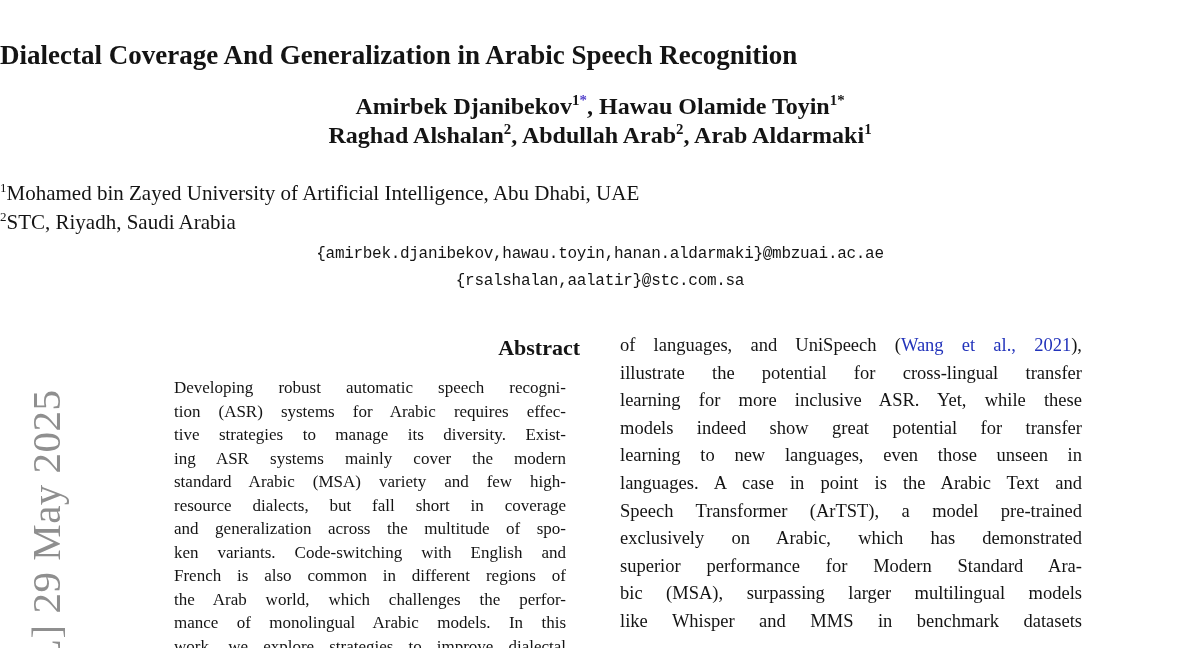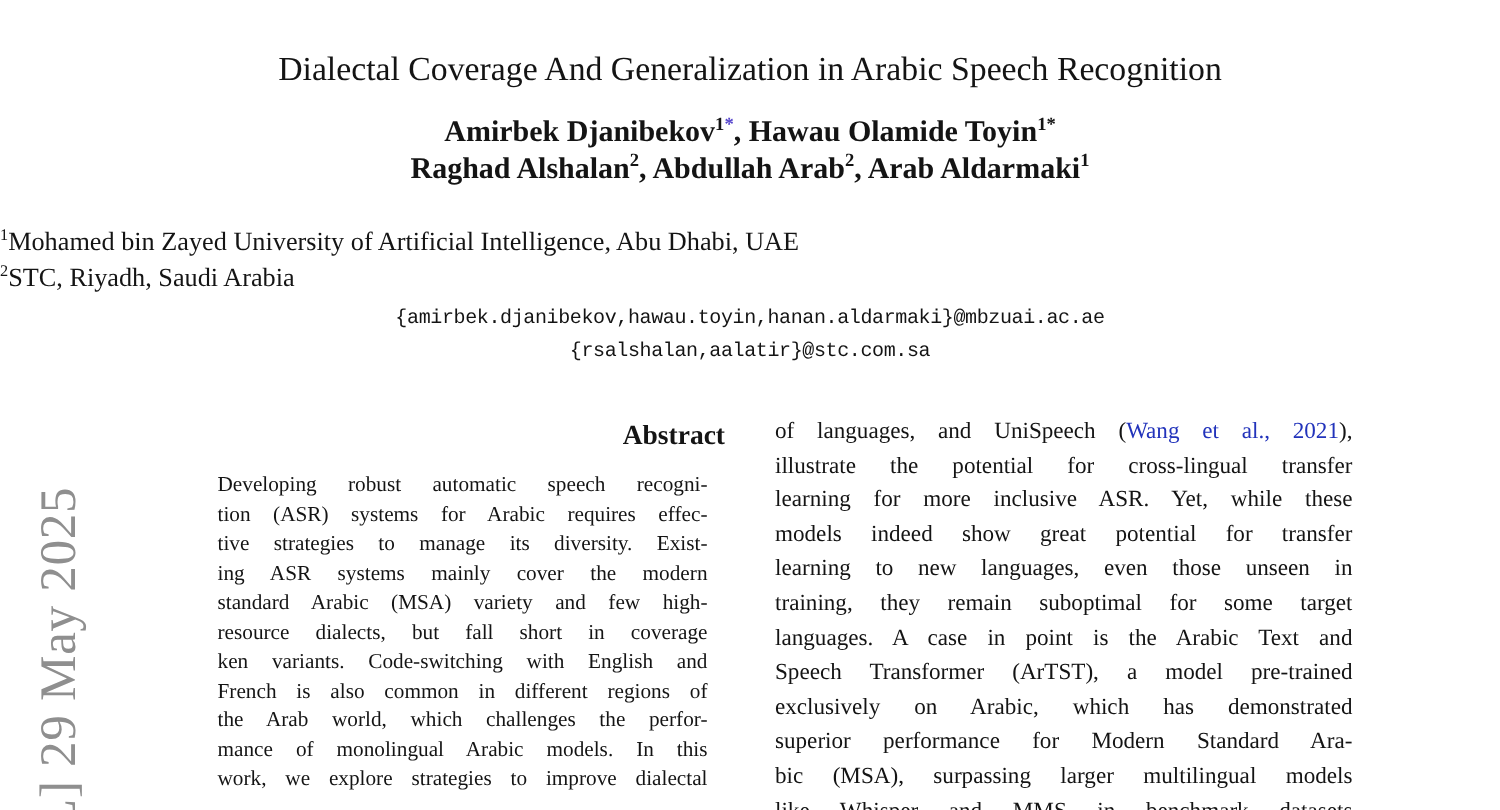--- a/index.html
+++ b/index.html
@@ -26,23 +26,22 @@
     color: #8f8f8f;
     white-space: nowrap;
     font-family: "Liberation Serif", serif;
   }
 
   .title {
     position: absolute;
     top: 40px; left: 0;
     width: 1200px;
     margin: 0;
-    text-align: center;
     font-size: 27px;
-    font-weight: normal;
+    font-weight: bold;
   }
 
   .authors {
     position: absolute;
     left: 0; width: 1200px;
     text-align: center;
     font-weight: bold;
     font-size: 24px;
   }
   .authors.l1 { top: 93px; }
@@ -127,35 +126,35 @@
 
   <section class="abstract-col">
     <h2 class="abs-heading">Abstract</h2>
     <div class="abs-body">
         <div class="line">Developing robust automatic speech recogni-</div>
         <div class="line">tion (ASR) systems for Arabic requires effec-</div>
         <div class="line">tive strategies to manage its diversity.  Exist-</div>
         <div class="line">ing ASR systems mainly cover the modern</div>
         <div class="line">standard Arabic (MSA) variety and few high-</div>
         <div class="line">resource dialects, but fall short in coverage</div>
+        <div class="line">and generalization across the multitude of spo-</div>
         <div class="line">ken variants. Code-switching with English and</div>
         <div class="line">French is also common in different regions of</div>
         <div class="line">the Arab world, which challenges the perfor-</div>
         <div class="line">mance of monolingual Arabic models. In this</div>
         <div class="line">work, we explore strategies to improve dialectal</div>
       </div>
   </section>
 
   <section class="body-col">
       <div class="line"><span>of languages, and UniSpeech (</span><span style="color: rgb(34, 51, 187);">Wang et al., 2021</span><span>),</span></div>
       <div class="line">illustrate the potential for cross-lingual transfer</div>
       <div class="line">learning for more inclusive ASR. Yet, while these</div>
       <div class="line">models indeed show great potential for transfer</div>
       <div class="line">learning to new languages, even those unseen in</div>
-      <div class="line">training, they remain suboptimal for some target</div>
       <div class="line">languages. A case in point is the Arabic Text and</div>
       <div class="line">Speech Transformer (ArTST), a model pre-trained</div>
       <div class="line">exclusively on Arabic, which has demonstrated</div>
       <div class="line">superior performance for Modern Standard Ara-</div>
       <div class="line">bic (MSA), surpassing larger multilingual models</div>
       <div class="line">like Whisper and MMS in benchmark datasets</div>
     </section>
 
 </div>
 

